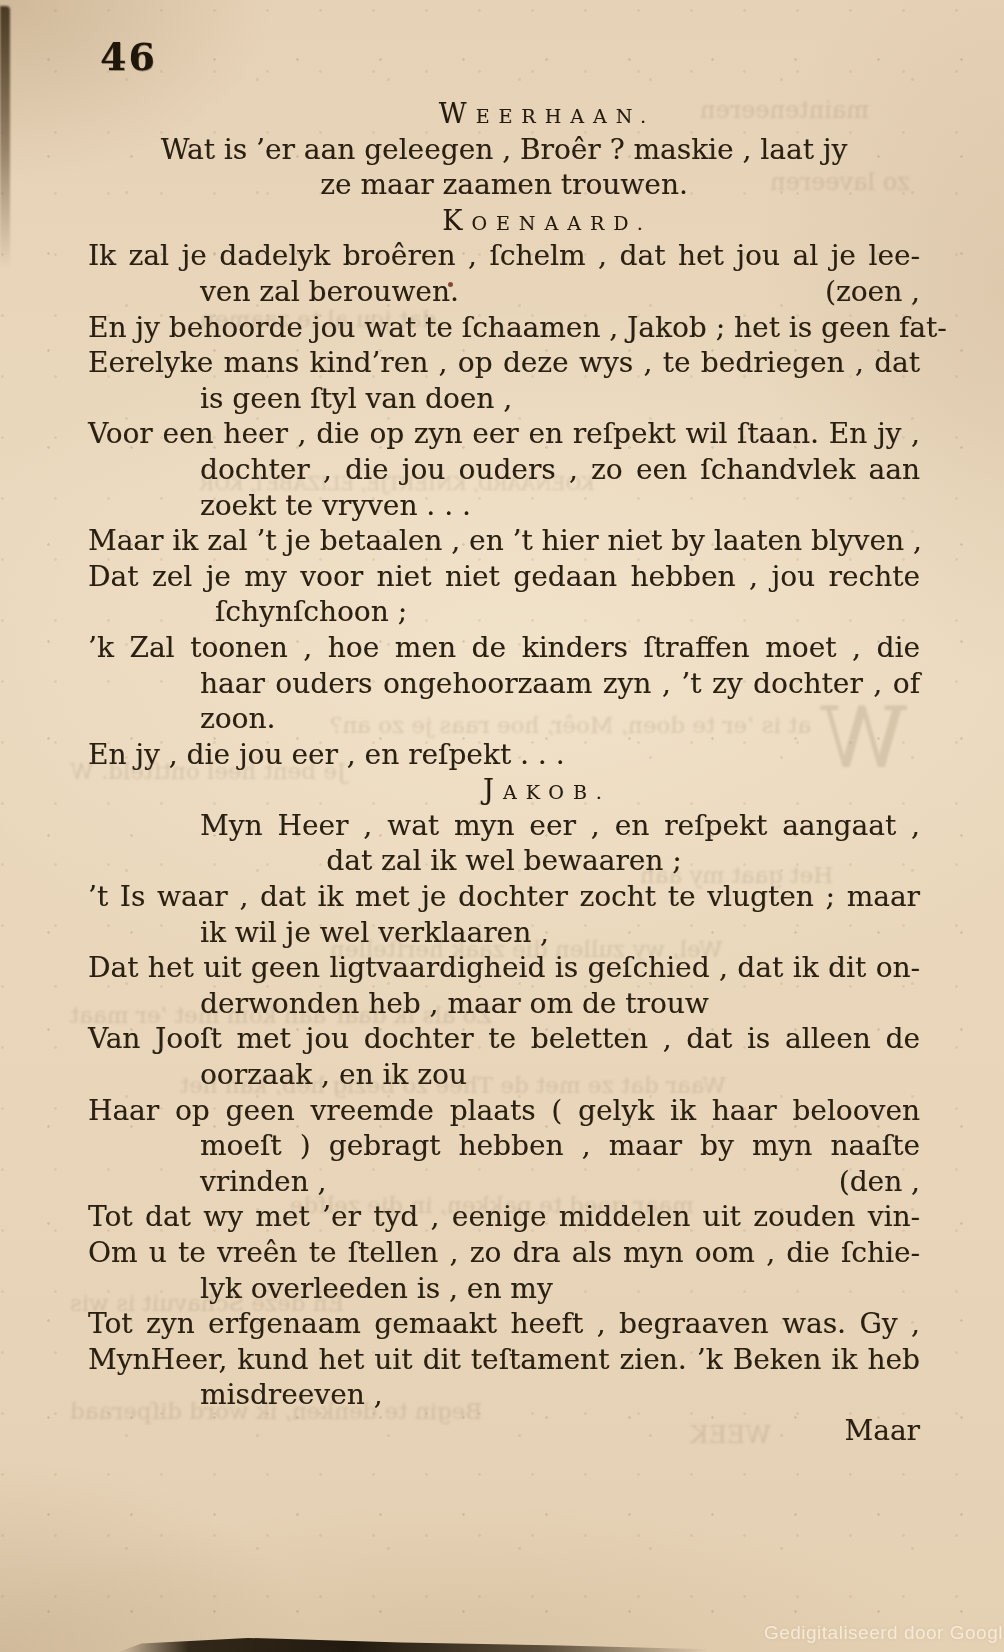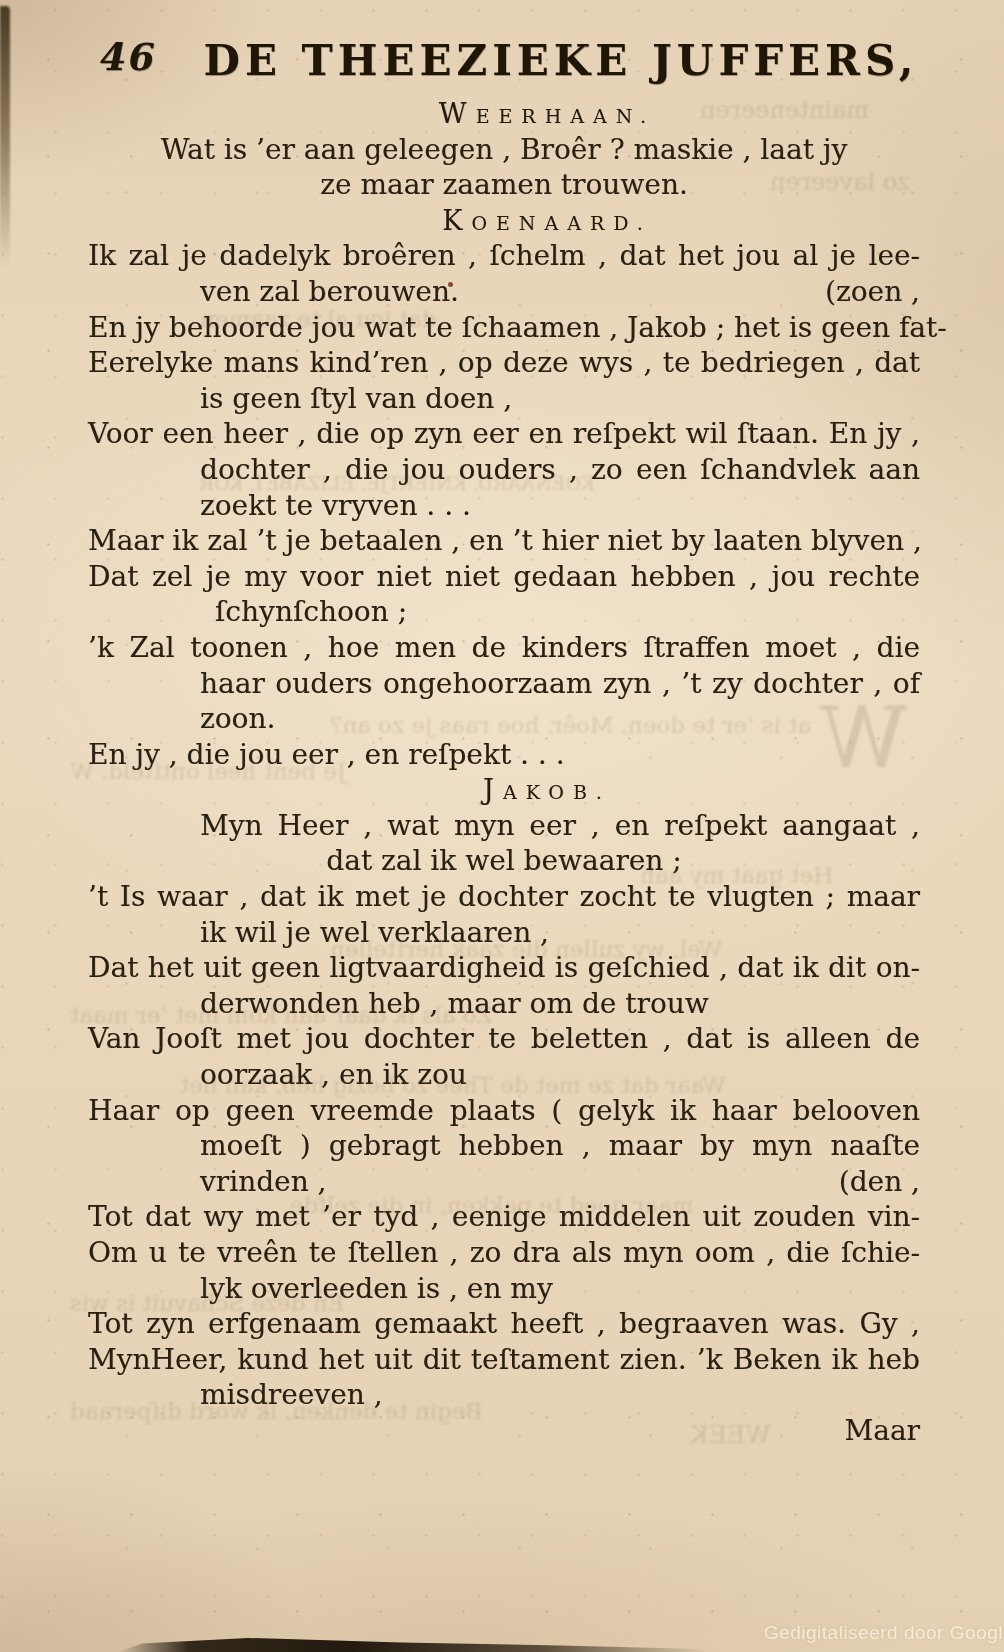--- a/index.html
+++ b/index.html
@@ -36,21 +36,21 @@
   }
   .watermark{
     position:absolute;right:-10px;bottom:8px;
     font-family:"Liberation Sans",sans-serif;font-size:19px;letter-spacing:.5px;
     color:rgba(249,241,227,.85);text-shadow:0 0 3px rgba(205,175,135,.55);
     filter:blur(.4px);white-space:nowrap;
   }
   .header{position:relative;height:96px;padding-top:36px;box-sizing:border-box;}
   .pagenum{
     position:absolute;left:100px;top:34px;font-size:38px;font-weight:bold;
-    letter-spacing:2px;color:#20170b;text-shadow:.5px .5px 0 rgba(40,28,14,.4);font-style:italic;
+    letter-spacing:2px;color:#20170b;text-shadow:.5px .5px 0 rgba(40,28,14,.4);
   }
   .title{
     text-align:center;padding-left:118px;font-size:42px;font-weight:bold;
     letter-spacing:5px;white-space:nowrap;color:#1f1608;
     text-shadow:.5px .6px 0 rgba(40,28,14,.35);
   }
   .speaker{
     height:35.6px;line-height:35.6px;text-align:center;padding-left:90px;
     font-size:19px;letter-spacing:9px;color:#241a0d;white-space:nowrap;
     text-shadow:.4px .4px 0 rgba(40,28,14,.3);
@@ -96,21 +96,20 @@
       <div class="bt" style="left: 70px; top: 1002px; font-size: 23px;">Zo als ik daar aan kom met ’er maat</div>
       <div class="bt" style="left: 180px; top: 1072px; font-size: 23px;">Waar dat ze met de Thee zo bezig heb, kan het</div>
       <div class="bt" style="left: 290px; top: 1192px; font-size: 23px;">maar goed te pakken, in die zelfde</div>
       <div class="bt" style="left: 70px; top: 1290px; font-size: 23px;">En deze Schavuit is wis</div>
       <div class="bt" style="left: 70px; top: 1398px; font-size: 23px;">Begin te denken, ik word diſperaad</div>
       <div class="bt" style="left: 690px; top: 1420px; font-size: 25px;">WEEK</div>
     </div>
 
   <div class="header">
     <span class="pagenum">46</span>
-    <div class="title">DE THEEZIEKE JUFFERS,</div>
   </div>
 
   <div id="sections">
       <div class="speaker">WEERHAAN.</div>
       <div class="ln cen">Wat is ’er aan geleegen ,  Broêr ?  maskie ,  laat jy</div>
       <div class="ln cen">ze maar zaamen trouwen.</div>
       <div class="speaker">KOENAARD.</div>
       <div class="ln just">Ik zal je dadelyk broêren , ſchelm ,  dat het jou al je lee-</div>
       <div class="ln pair">
         <span>ven zal berouwen.</span>

